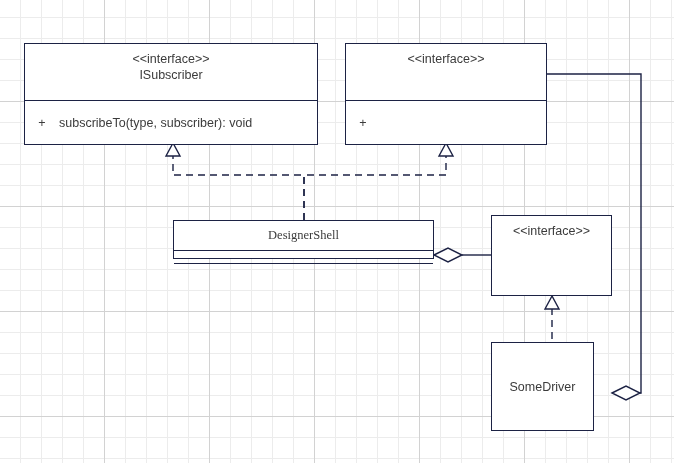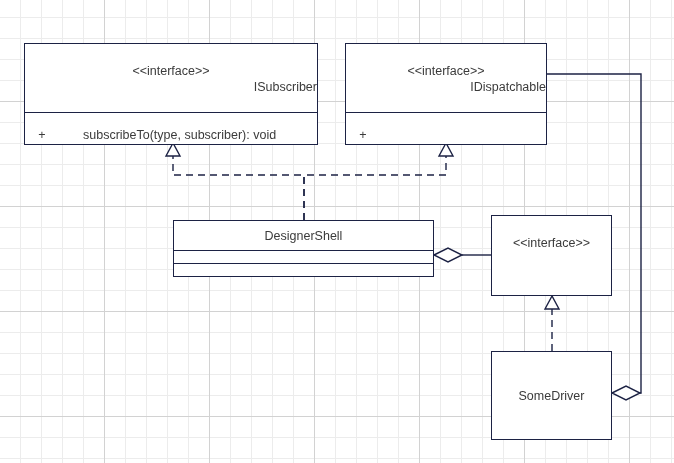--- a/index.html
+++ b/index.html
@@ -46,44 +46,41 @@
   }
   .compartment + .compartment {
     border-top: 1.4px solid #1c2244;
   }
   .title-comp {
     text-align: center;
     color: #3b3b3b;
     font-size: 12.5px;
     line-height: 16px;
     padding-top: 7px;
-    margin-top: 12px;
   }
   .title-comp .stereo {
     display: block;
   }
   .title-comp .cname {
     display: block;
-    text-align: right;
   }
   .member-comp {
     display: flex;
     align-items: center;
     color: #3b3b3b;
     font-size: 12.5px;
     height: 100%;
   }
   .member-comp .vis {
     width: 34px;
     text-align: center;
     flex: 0 0 auto;
   }
   .member-comp .sig {
     flex: 1 1 auto;
-    margin-left: 24px;
   }
   .center-name {
     display: flex;
     align-items: center;
     justify-content: center;
     width: 100%;
     height: 100%;
     color: #3b3b3b;
     font-size: 12.5px;
   }
@@ -133,42 +130,41 @@
       <div class="member-comp">
         <span class="vis">+</span>
         <span class="sig">subscribeTo(type, subscriber): void</span>
       </div>
     </div>
   </div>
 
   <div class="uml-box" style="left:345px; top:43px; width:202px; height:102px;">
     <div class="compartment title-comp" style="height:56px;">
       <span class="stereo">&lt;&lt;interface&gt;&gt;</span>
-      <span class="cname">IDispatchable</span>
     </div>
     <div class="compartment" style="height:44px;">
       <div class="member-comp">
         <span class="vis">+</span>
       </div>
     </div>
   </div>
 
-  <div class="uml-box" style="left:173px; top:220px; width:261px; height:57px;">
+  <div class="uml-box" style="left:173px; top:220px; width:261px; height:39px;font-family:Liberation Serif, serif;">
     <div class="compartment" style="height:29px;">
       <div class="center-name">DesignerShell</div>
     </div>
     <div class="compartment empty-comp"></div>
     <div class="compartment empty-comp"></div>
   </div>
 
   <div class="uml-box" style="left:491px; top:215px; width:121px; height:81px;">
     <div class="compartment title-comp" style="height:100%;">
       <span class="stereo">&lt;&lt;interface&gt;&gt;</span>
     </div>
   </div>
 
-  <div class="uml-box" style="left:491px; top:351px; width:121px; height:89px;">
+  <div class="uml-box" style="left:491px; top:342px; width:103px; height:89px;">
     <div class="compartment" style="height:100%;">
       <div class="center-name">SomeDriver</div>
     </div>
   </div>
 
 </div>
 
 </body></html>

